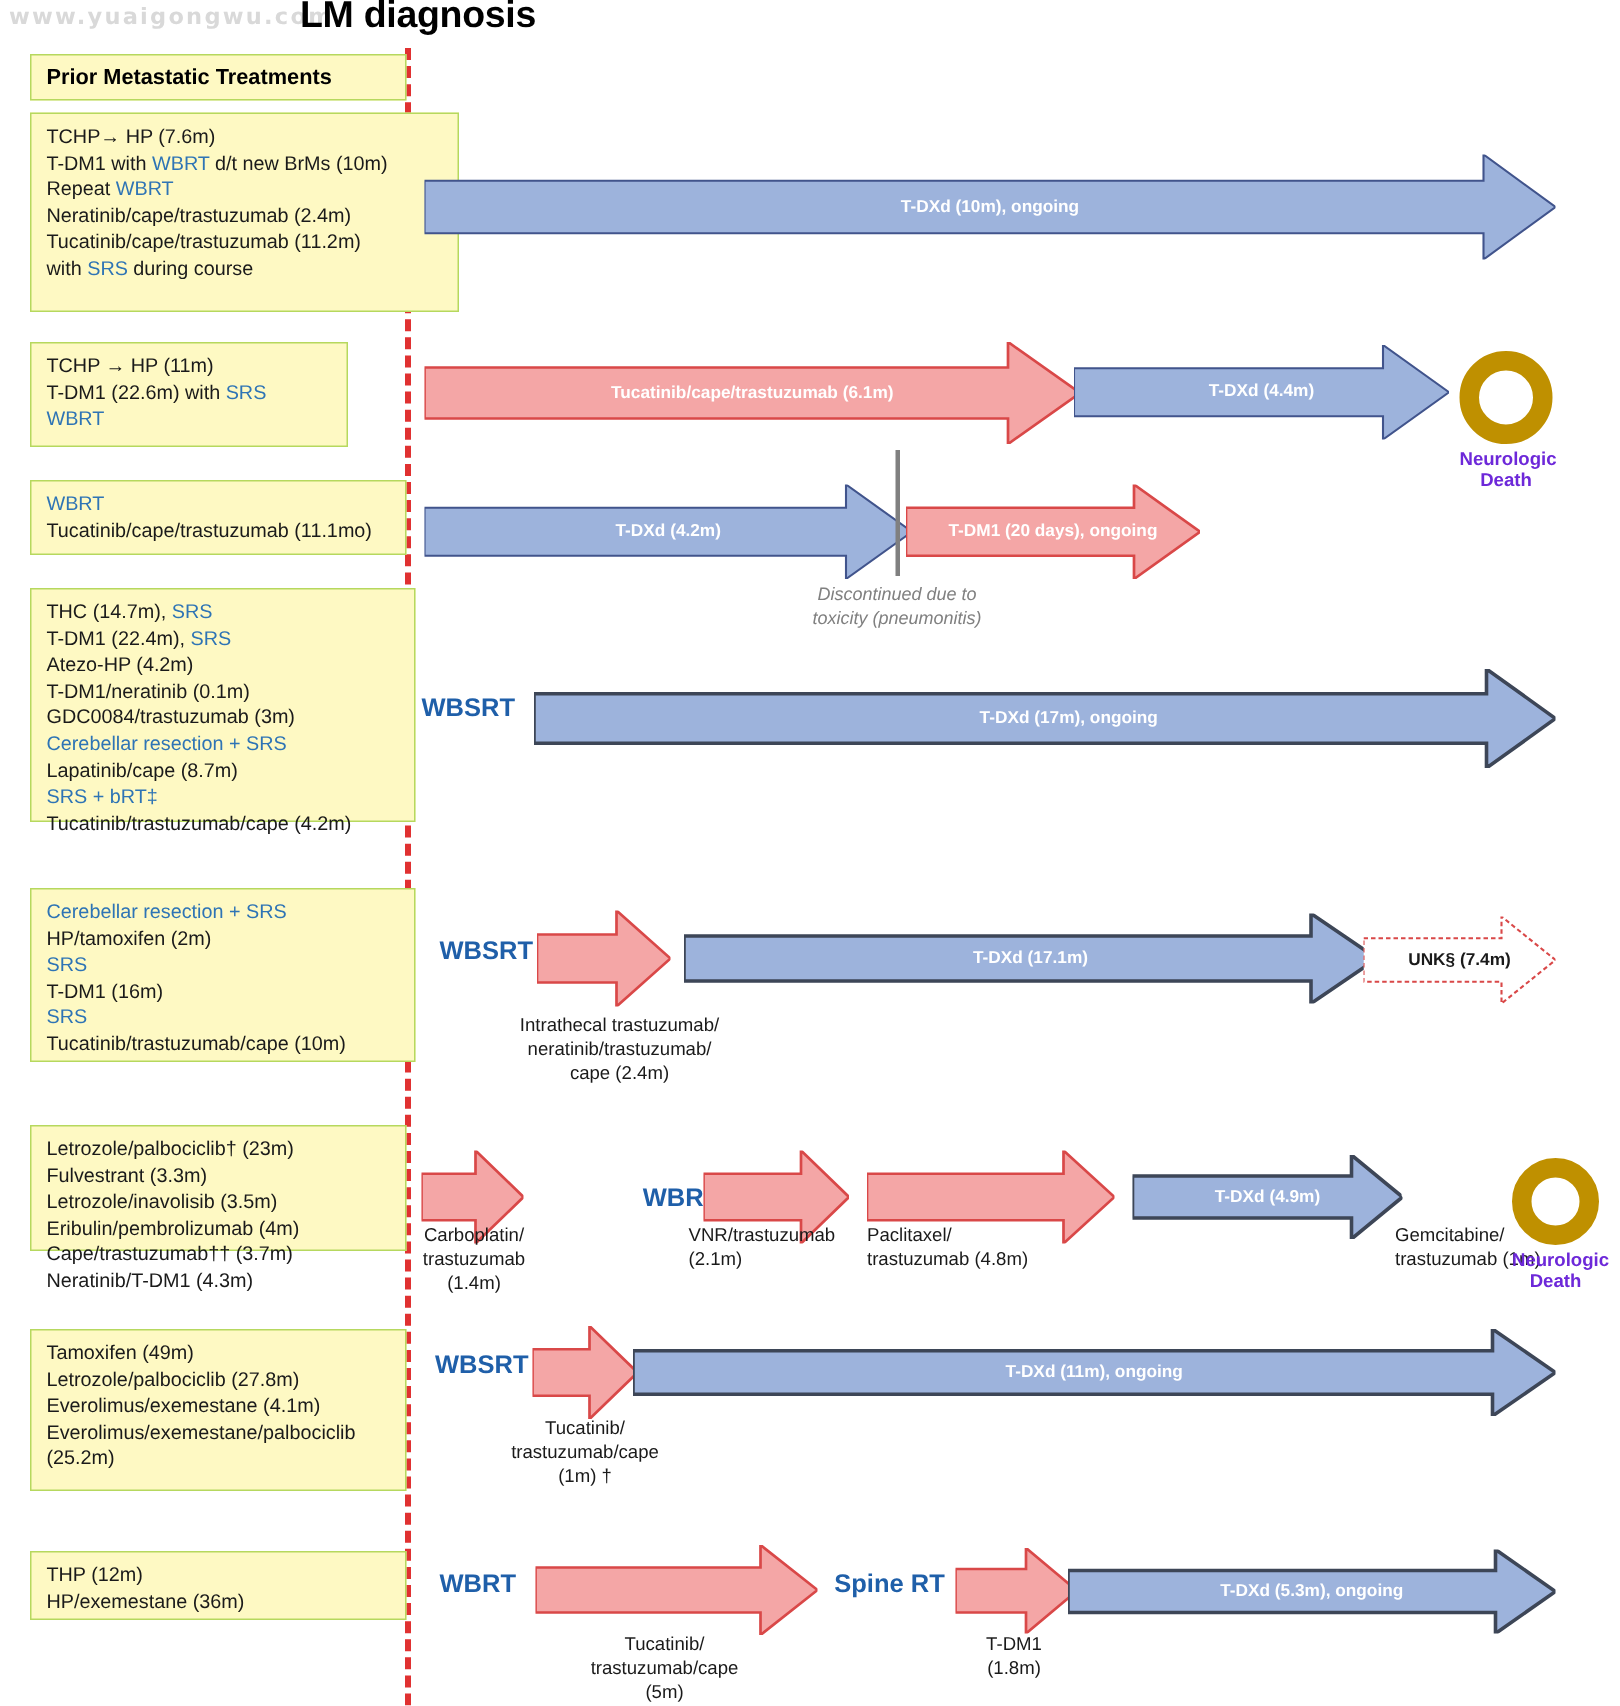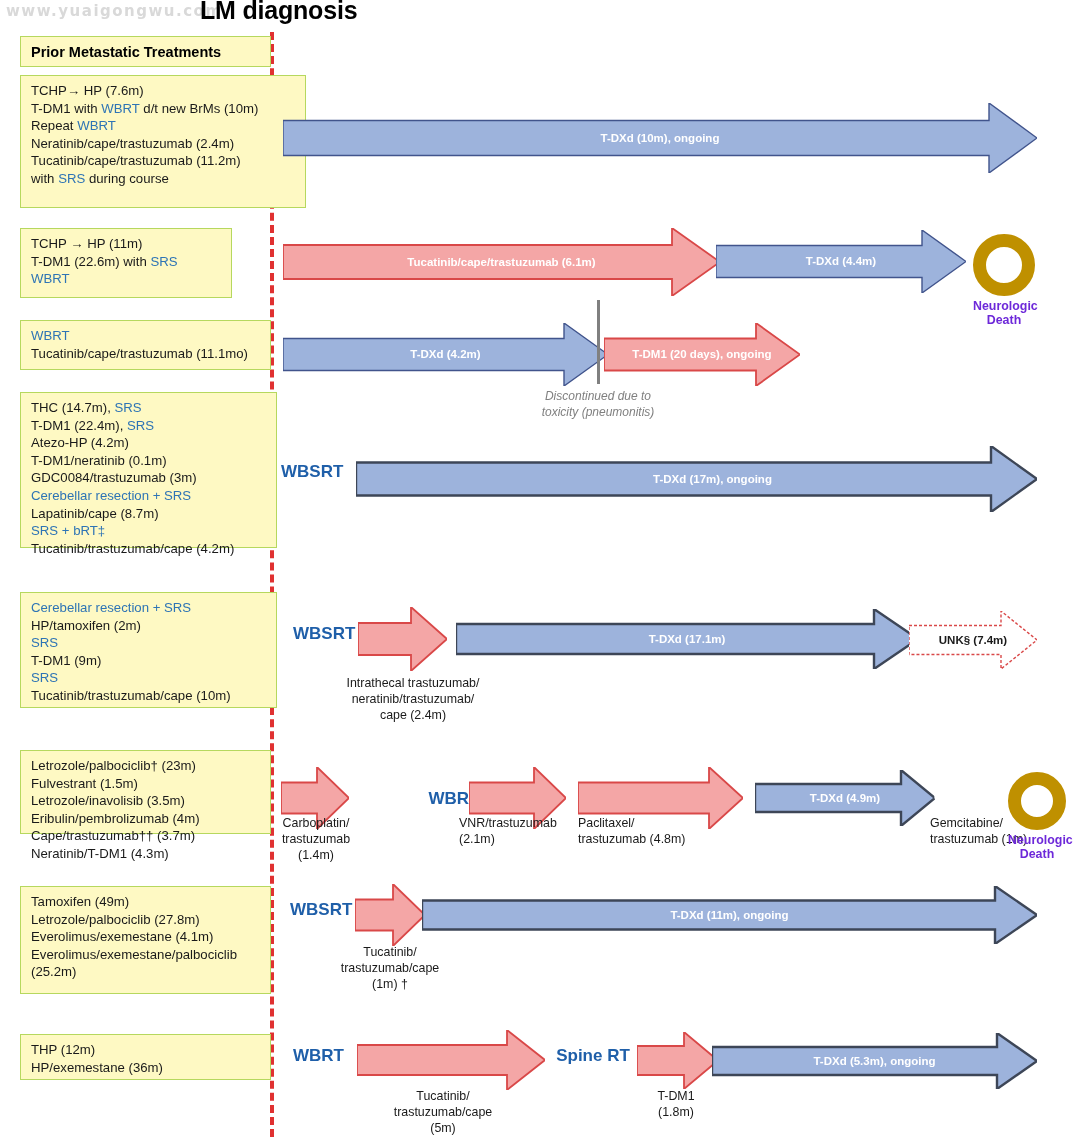--- a/index.html
+++ b/index.html
@@ -130,27 +130,27 @@
       <div class="line">GDC0084/trastuzumab (3m)</div>
       <div class="line rt">Cerebellar resection + SRS</div>
       <div class="line">Lapatinib/cape (8.7m)</div>
       <div class="line rt">SRS + bRT‡</div>
       <div class="line">Tucatinib/trastuzumab/cape (4.2m)</div>
     </div>
     <div class="abs lbox" style="top: 592px; width: 257px; height: 116px;">
       <div class="line rt">Cerebellar resection + SRS</div>
       <div class="line">HP/tamoxifen (2m)</div>
       <div class="line rt">SRS</div>
-      <div class="line">T-DM1 (9m)</div>
+      <div class="line">T-DM1 (16m)</div>
       <div class="line rt">SRS</div>
       <div class="line">Tucatinib/trastuzumab/cape (10m)</div>
     </div>
     <div class="abs lbox" style="top: 750px; width: 251px; height: 84px;">
       <div class="line">Letrozole/palbociclib† (23m)</div>
-      <div class="line">Fulvestrant (1.5m)</div>
+      <div class="line">Fulvestrant (3.3m)</div>
       <div class="line">Letrozole/inavolisib (3.5m)</div>
       <div class="line">Eribulin/pembrolizumab (4m)</div>
       <div class="line">Cape/trastuzumab†† (3.7m)</div>
       <div class="line">Neratinib/T-DM1 (4.3m)</div>
     </div>
     <div class="abs lbox" style="top: 886px; width: 251px; height: 108px;">
       <div class="line">Tamoxifen (49m)</div>
       <div class="line">Letrozole/palbociclib (27.8m)</div>
       <div class="line">Everolimus/exemestane (4.1m)</div>
       <div class="line">Everolimus/exemestane/palbociclib</div>

